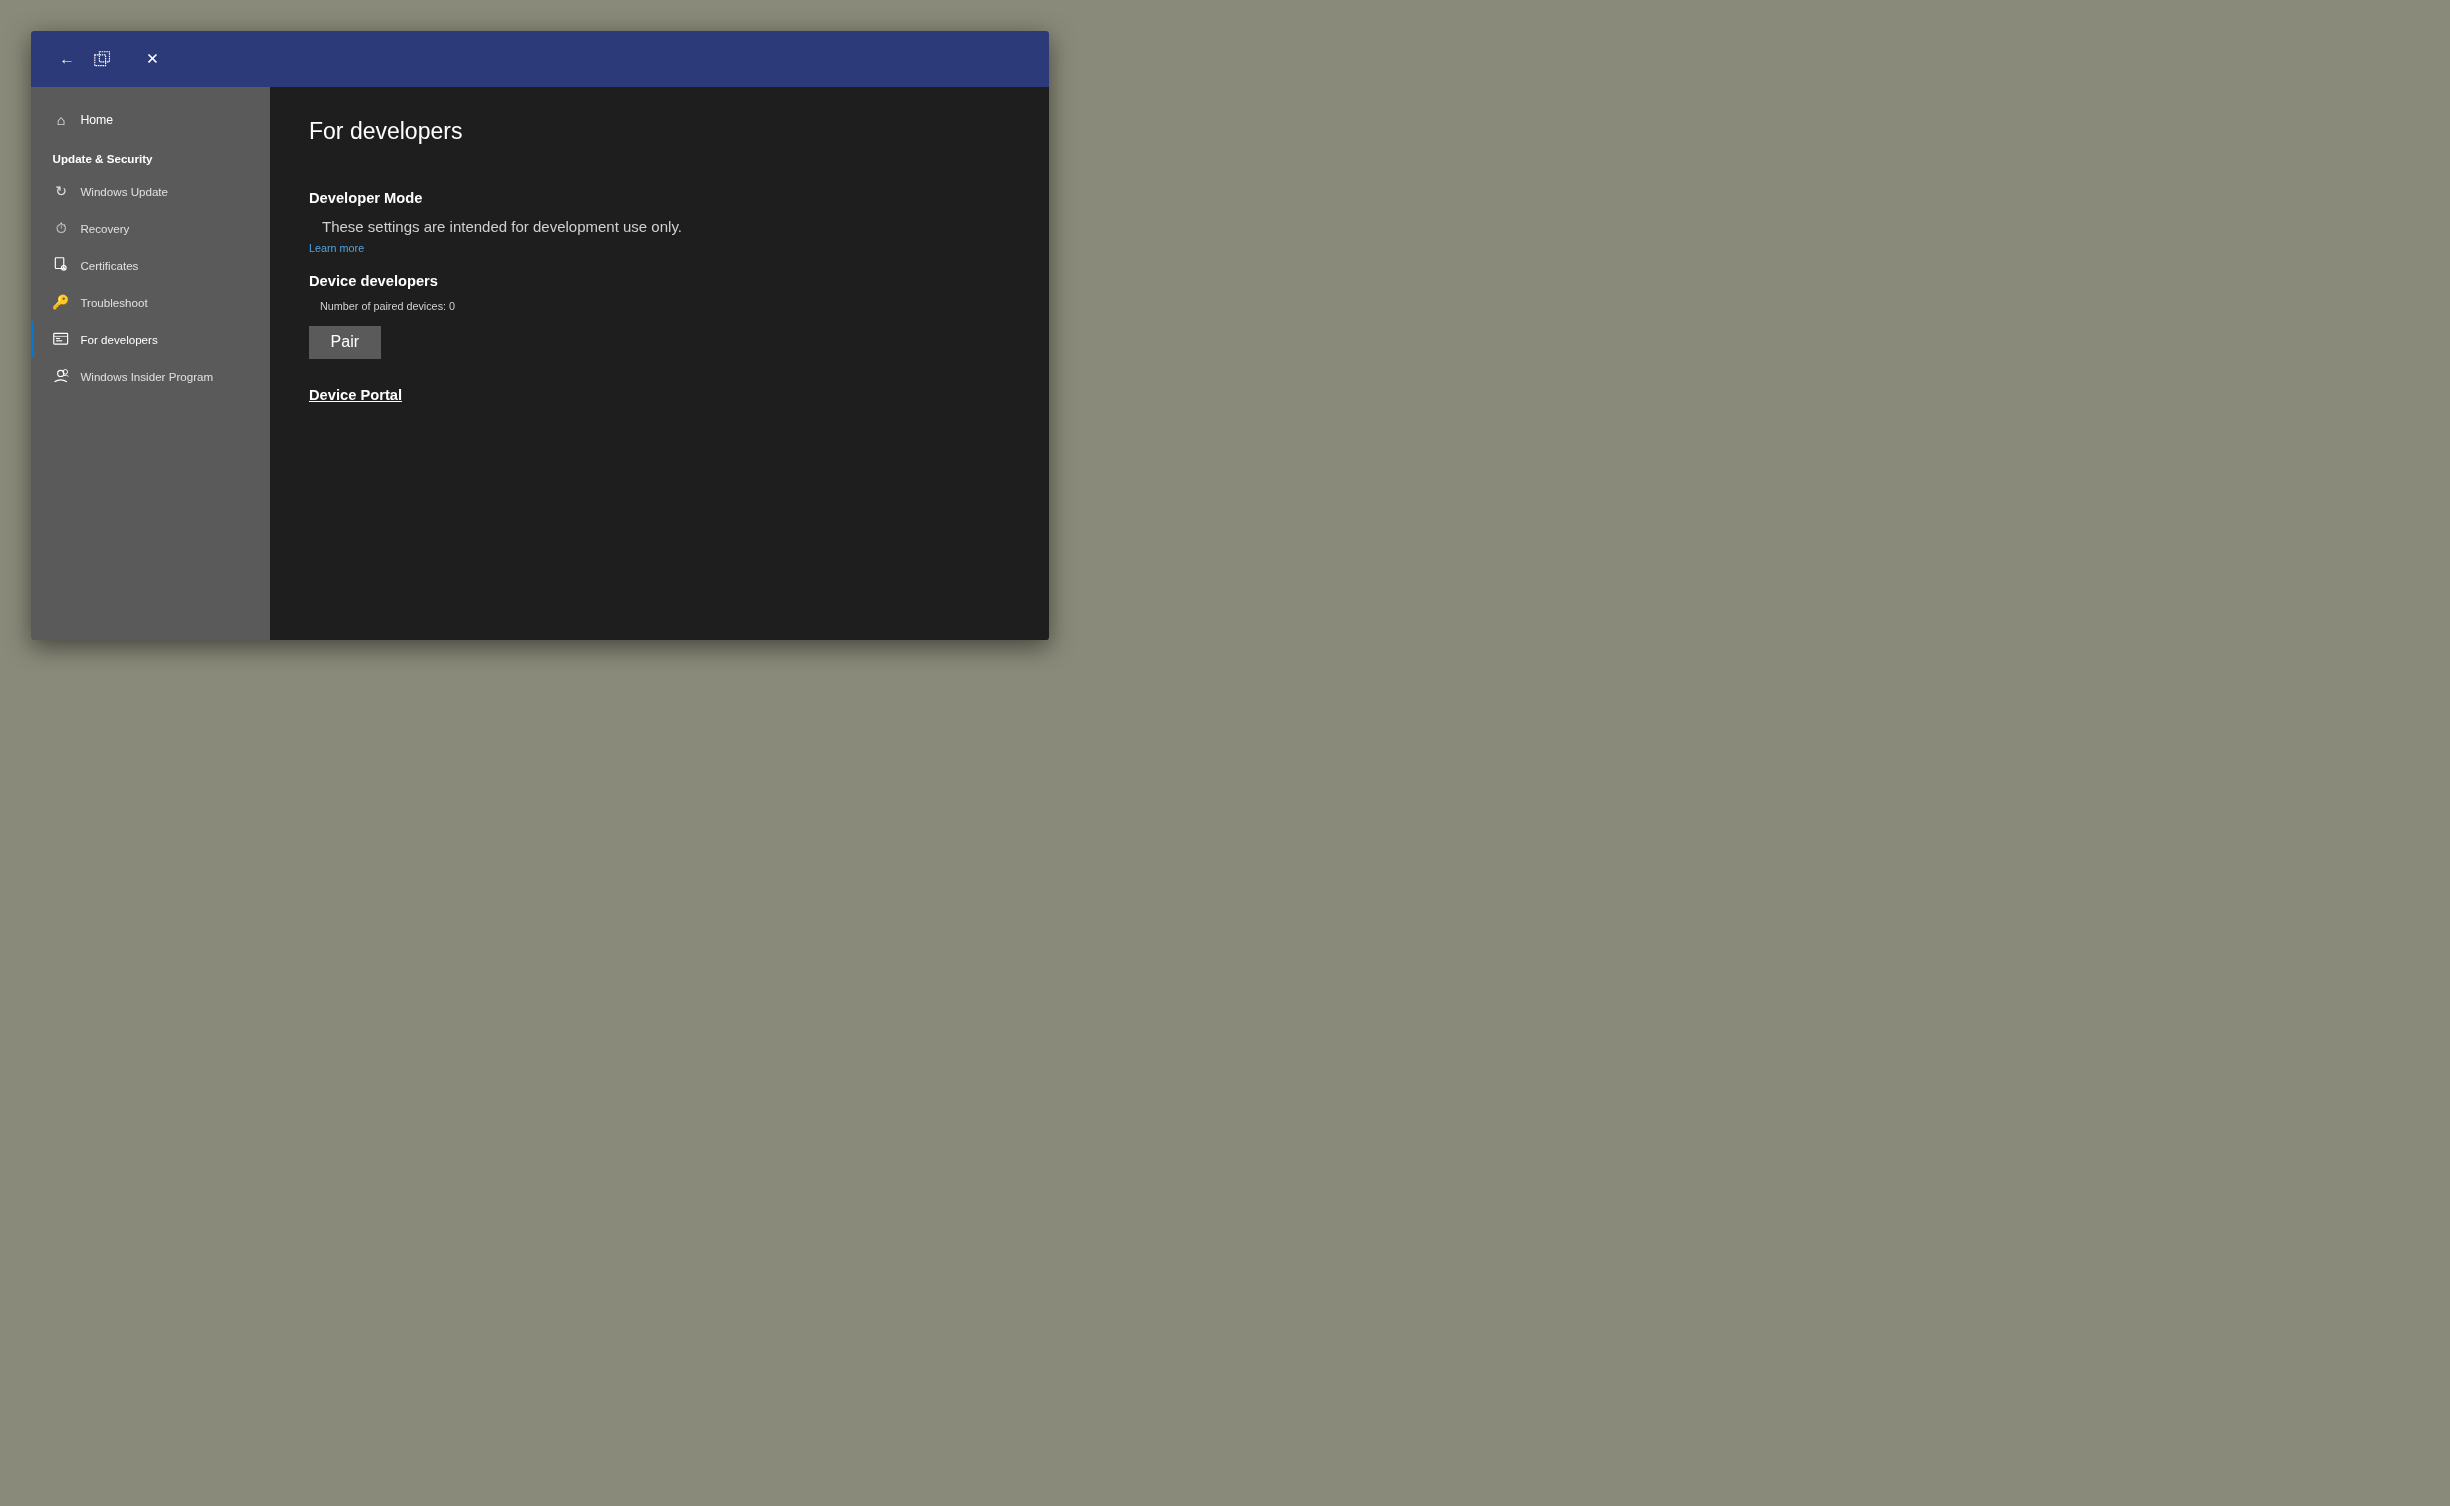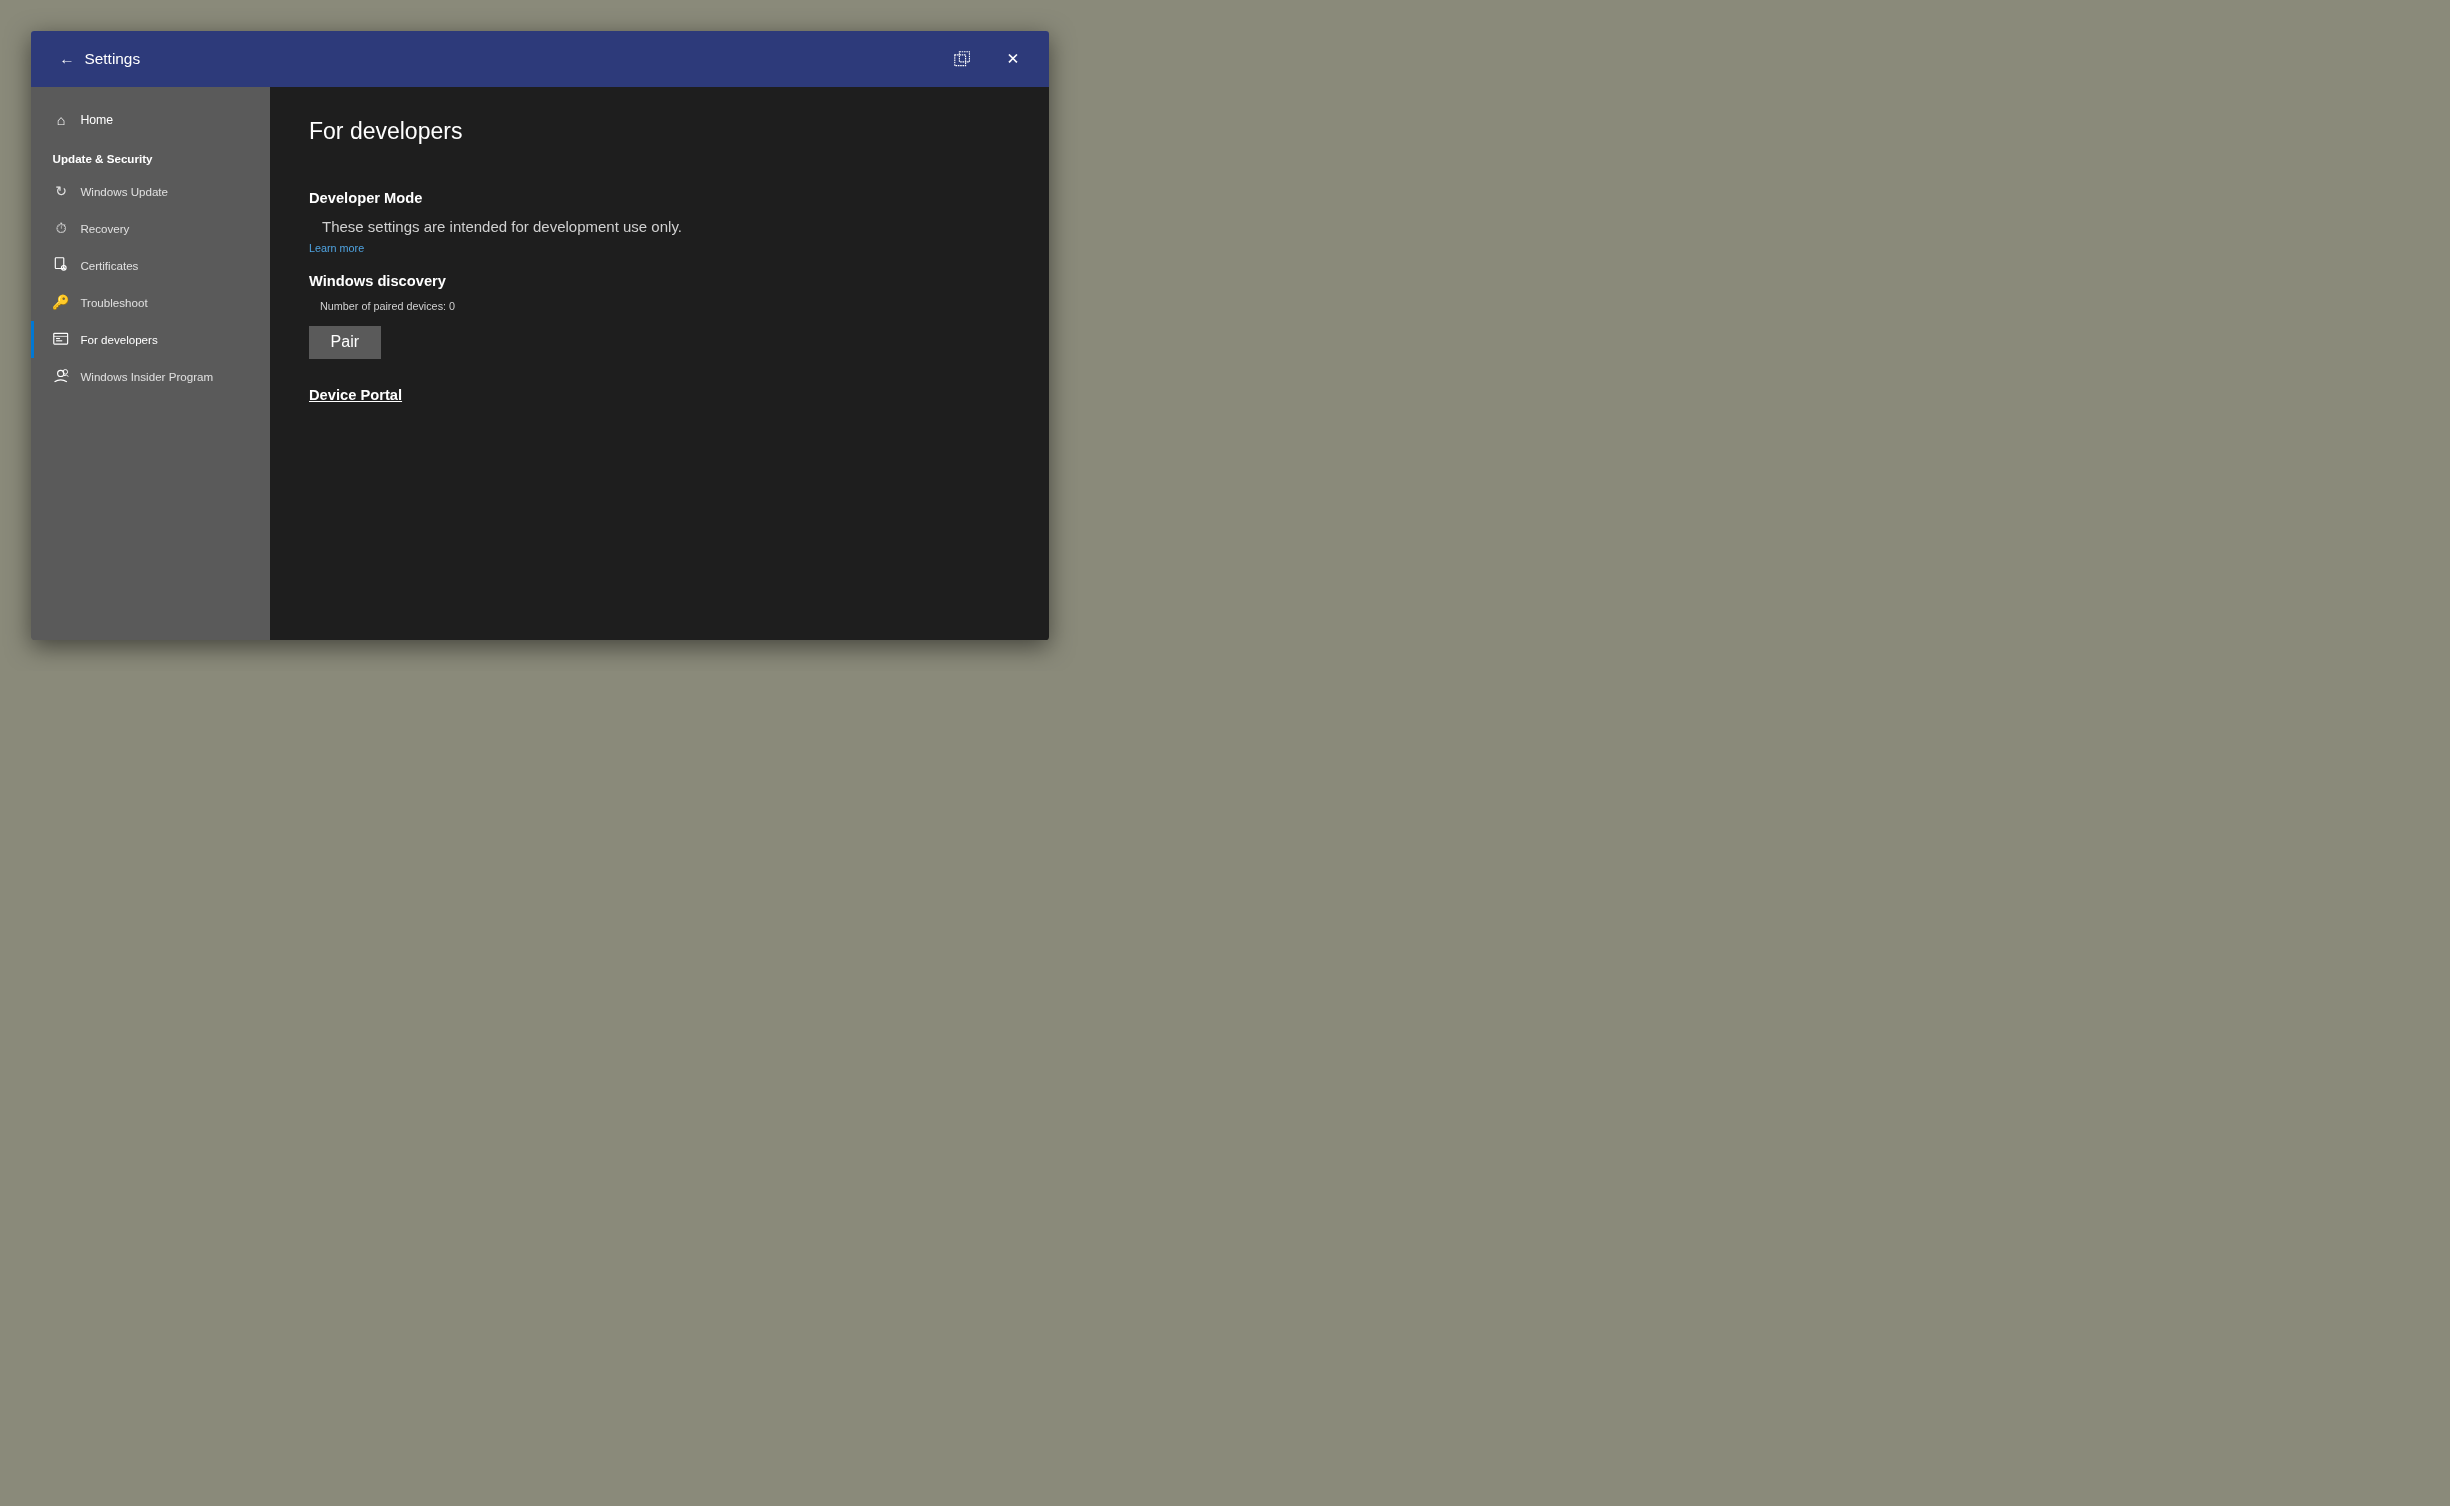--- a/index.html
+++ b/index.html
@@ -228,21 +228,20 @@
       text-decoration: underline;
     }
   </style>
 </head>
 <body>
 
 <div class="window">
 
   <div class="titlebar">
     <button class="titlebar-btn">←</button>
-    <span class="titlebar-title">Settings</span>
     <div class="titlebar-controls">
       <button class="titlebar-btn">
         <svg width="17" height="17" viewBox="0 0 22 22" fill="none">
           <rect x="1" y="5" width="14" height="14" stroke="white" stroke-width="1.5" fill="none" stroke-dasharray="2 1"></rect>
           <rect x="7" y="1" width="13" height="13" stroke="white" stroke-width="1.5" fill="none" stroke-dasharray="2 1"></rect>
         </svg>
       </button>
       <button class="titlebar-btn">✕</button>
     </div>
   </div>
@@ -311,21 +310,21 @@
     <div class="main-content">
       <h1 class="page-title">For developers</h1>
 
       <h2 class="section-heading">Developer Mode</h2>
 
       <p class="description-text">These settings are intended for development use only.</p>
 
       <a class="learn-more-link" href="#">Learn more</a>
 
 
-      <h2 class="subsection-heading">Windows discovery</h2>
+      <h2 class="subsection-heading">Device developers</h2>
 
       <p class="paired-devices-text">Number of paired devices: 0</p>
 
       <button class="pair-button">Pair</button>
 
       <h2 class="device-portal-heading">Device Portal</h2>
     </div>
   </div>
 </div>
 

